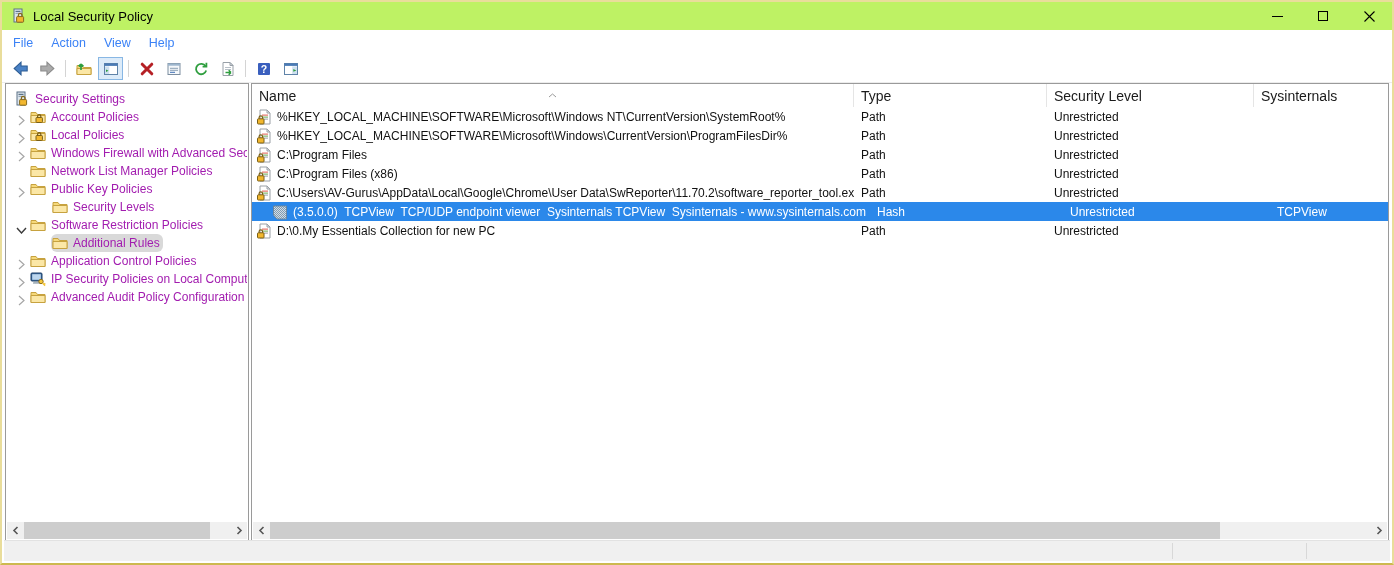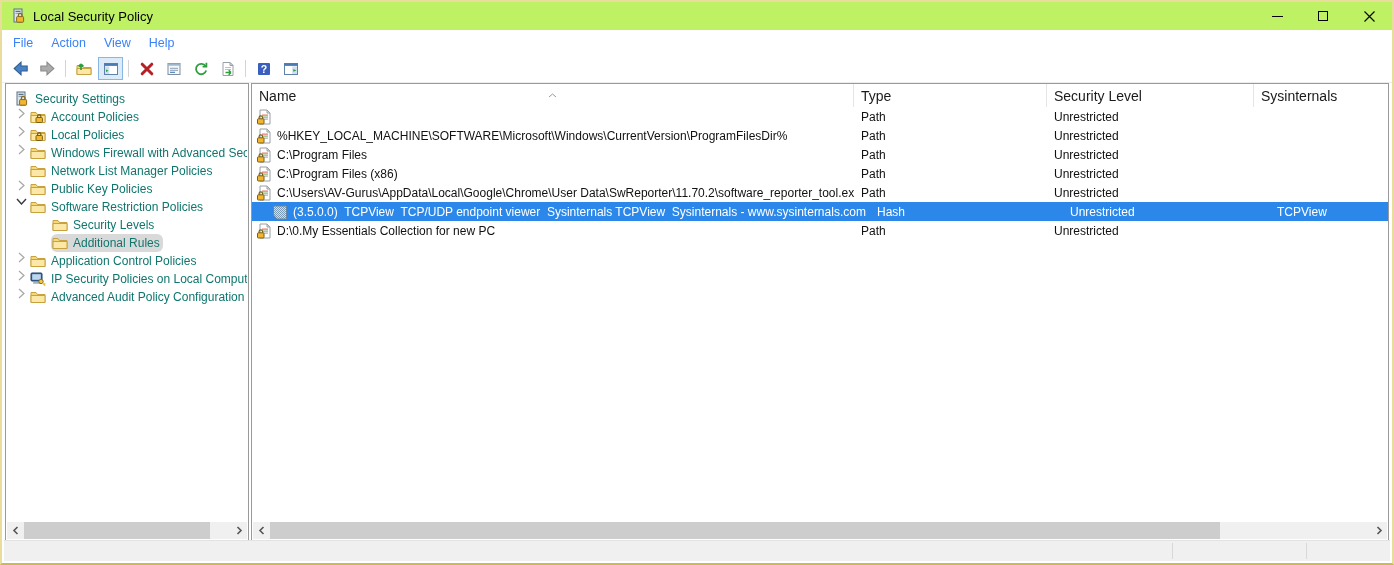--- a/index.html
+++ b/index.html
@@ -28,21 +28,21 @@
   .tsep { width:1px; height:17px; background:#d4d4d4; margin:0 4px; }
 
   
   .content { position:absolute; top:81px; left:0; width:1390px; height:459px; background:#fff; }
   .pane { position:absolute; top:0; height:458px; background:#fff; border:1px solid #9a9a9a; }
   .tree-pane { left:3px; width:244px; }
   .list-pane { left:249px; width:1138px; }
 
   
   .tree { position:absolute; top:1px; left:1px; right:1px; bottom:18px; overflow:hidden; padding-top:5px; }
-  .trow { height:18px; display:flex; align-items:flex-start; white-space:nowrap; font-size:12px; color:#0f766e; }
+  .trow { height:18px; display:flex; align-items:flex-end; white-space:nowrap; font-size:12px; color:#a21caf; }
   .trow .chev { width:16px; flex:0 0 auto; display:flex; align-items:center; justify-content:center; }
   .lvl0 { padding-left:6px; }
   .lvl1 { padding-left:6px; }
   .lvl2 { padding-left:44px; }
   .tinner { display:flex; align-items:center; gap:5px; padding:1px 3px 1px 1px; }
   .trow.selected .tinner { background:#d9d9d9;border-radius:6px; }
   .ticon { width:16px; height:16px; flex:0 0 auto; }
 
   
   .lheader { display:grid; grid-template-columns:602px 193px 207px 1fr; height:23px; align-items:center;
@@ -266,42 +266,42 @@
             </span>
           <span class="tinner">
               <span class="ticon"><svg viewBox="0 0 16 16" width="16" height="16">
                   <path d="M1 3.5 h5 l1.5 2 H15 v8 H1 Z" fill="#f5d87a" stroke="#c7a23f"></path>
                   <path d="M1 6.5 H15 V13.5 H1 Z" fill="#fbe7a6" stroke="#c7a23f"></path>
                 </svg></span>
               <span>Public Key Policies</span>
             </span>
         </div>
 
+        <div class="trow lvl2">
+          <span class="tinner">
+              <span class="ticon"><svg viewBox="0 0 16 16" width="16" height="16">
+                  <path d="M1 3.5 h5 l1.5 2 H15 v8 H1 Z" fill="#f5d87a" stroke="#c7a23f"></path>
+                  <path d="M1 6.5 H15 V13.5 H1 Z" fill="#fbe7a6" stroke="#c7a23f"></path>
+                </svg></span>
+              <span>Security Levels</span>
+            </span>
+        </div>
+
         <div class="trow lvl1">
           <span class="chev">
               <svg width="11" height="7" viewBox="0 0 11 7">
                 <path d="M1 1 L5.5 6 L10 1" fill="none" stroke="#3b3b3b" stroke-width="1.4"></path>
               </svg>
             </span>
           <span class="tinner">
               <span class="ticon"><svg viewBox="0 0 16 16" width="16" height="16">
                   <path d="M1 3.5 h5 l1.5 2 H15 v8 H1 Z" fill="#f5d87a" stroke="#c7a23f"></path>
                   <path d="M1 6.5 H15 V13.5 H1 Z" fill="#fbe7a6" stroke="#c7a23f"></path>
                 </svg></span>
               <span>Software Restriction Policies</span>
-            </span>
-        </div>
-
-        <div class="trow lvl2">
-          <span class="tinner">
-              <span class="ticon"><svg viewBox="0 0 16 16" width="16" height="16">
-                  <path d="M1 3.5 h5 l1.5 2 H15 v8 H1 Z" fill="#f5d87a" stroke="#c7a23f"></path>
-                  <path d="M1 6.5 H15 V13.5 H1 Z" fill="#fbe7a6" stroke="#c7a23f"></path>
-                </svg></span>
-              <span>Security Levels</span>
             </span>
         </div>
 
         <div class="trow lvl2 selected">
           <span class="tinner">
               <span class="ticon"><svg viewBox="0 0 16 16" width="16" height="16">
                   <path d="M1 3.5 h5 l1.5 2 H15 v8 H1 Z" fill="#f5d87a" stroke="#c7a23f"></path>
                   <path d="M1 6.5 H15 V13.5 H1 Z" fill="#fbe7a6" stroke="#c7a23f"></path>
                 </svg></span>
               <span>Additional Rules</span>
@@ -396,21 +396,21 @@
       <div class="lrows">
         <div class="lrow">
           <div class="cell namecell"><span class="licon"><svg viewBox="0 0 16 16" width="16" height="16">
                   <path d="M4 1 h7 l3 3 v11 H4 Z" fill="#fff" stroke="#9aa0a6"></path>
                   <path d="M11 1 l3 3 h-3 Z" fill="#e8eaed" stroke="#9aa0a6"></path>
                   <rect x="6" y="5.6" width="6" height="1" fill="#e05a4e"></rect>
                   <rect x="6" y="7.6" width="6" height="1" fill="#6aa84f"></rect>
                   <rect x="6" y="9.6" width="6" height="1" fill="#9aa0a6"></rect>
                   <rect x="1.5" y="9.8" width="6.5" height="5.2" rx="0.8" fill="#f2b72e" stroke="#7a5f16"></rect>
                   <path d="M3.1 9.8 V8.5 a1.7 1.7 0 0 1 3.4 0 V9.8" fill="none" stroke="#7a5f16" stroke-width="1.2"></path>
-                </svg></span></div>
+                </svg></span><span>%HKEY_LOCAL_MACHINE\SOFTWARE\Microsoft\Windows NT\CurrentVersion\SystemRoot%</span></div>
           <div class="cell">Path</div>
           <div class="cell">Unrestricted</div>
           <div class="cell"></div>
         </div>
         <div class="lrow">
           <div class="cell namecell"><span class="licon"><svg viewBox="0 0 16 16" width="16" height="16">
                   <path d="M4 1 h7 l3 3 v11 H4 Z" fill="#fff" stroke="#9aa0a6"></path>
                   <path d="M11 1 l3 3 h-3 Z" fill="#e8eaed" stroke="#9aa0a6"></path>
                   <rect x="6" y="5.6" width="6" height="1" fill="#e05a4e"></rect>
                   <rect x="6" y="7.6" width="6" height="1" fill="#6aa84f"></rect>

